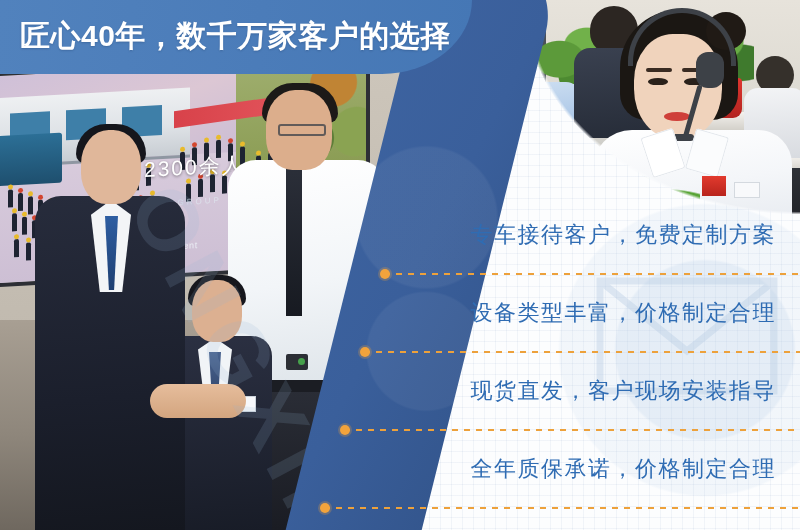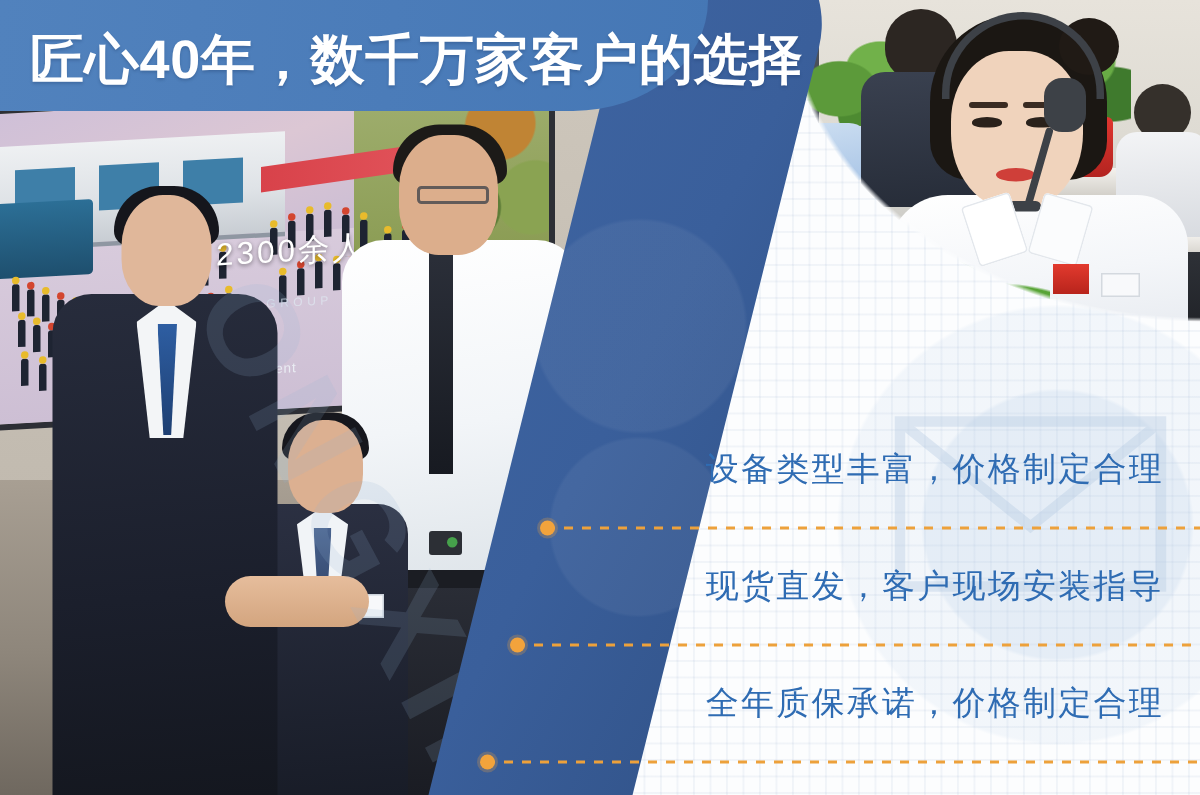--- a/index.html
+++ b/index.html
@@ -312,21 +312,21 @@
   
   .header {
     position: absolute; left: 0; top: 0;
     width: 472px; height: 74px;
     background: linear-gradient(96deg, #5182bd 0%, #4b7cb9 55%, #4577b5 100%);
     border-bottom-right-radius: 90px 74px;
     z-index: 6;
   }
   .headline {
     position: absolute; left: 20px; top: 16px;
-    font-size: 36px; font-weight: bold; color: #ffffff;
+    font-size: 30px; font-weight: bold; color: #ffffff;
     letter-spacing: .5px; white-space: nowrap;
     text-shadow: 0 1px 2px rgba(20,45,85,.25);
   }
 
   
   .diag-band {
     position: absolute;
     left: 352px; top: -58px;
     width: 132px; height: 660px;
     background: linear-gradient(104deg,#3d63a0 0%,#3a5f9b 48%,#33558c 100%);
@@ -562,20 +562,25 @@
   </div>
 
   <div class="diag-band"></div>
   <div class="watermark">ONGXIN</div>
 
   <div class="header">
     <div class="headline">匠心40年，数千万家客户的选择</div>
   </div>
 
   <div class="features">
+    <div class="feature f1">
+      <div class="label">专车接待客户，免费定制方案</div>
+      <div class="divider"></div>
+      <div class="dot"></div>
+    </div>
     <div class="feature f3">
       <div class="label">现货直发，客户现场安装指导</div>
       <div class="divider"></div>
       <div class="dot"></div>
     </div>
     <div class="feature f2">
       <div class="label">设备类型丰富，价格制定合理</div>
       <div class="divider"></div>
       <div class="dot"></div>
     </div>

